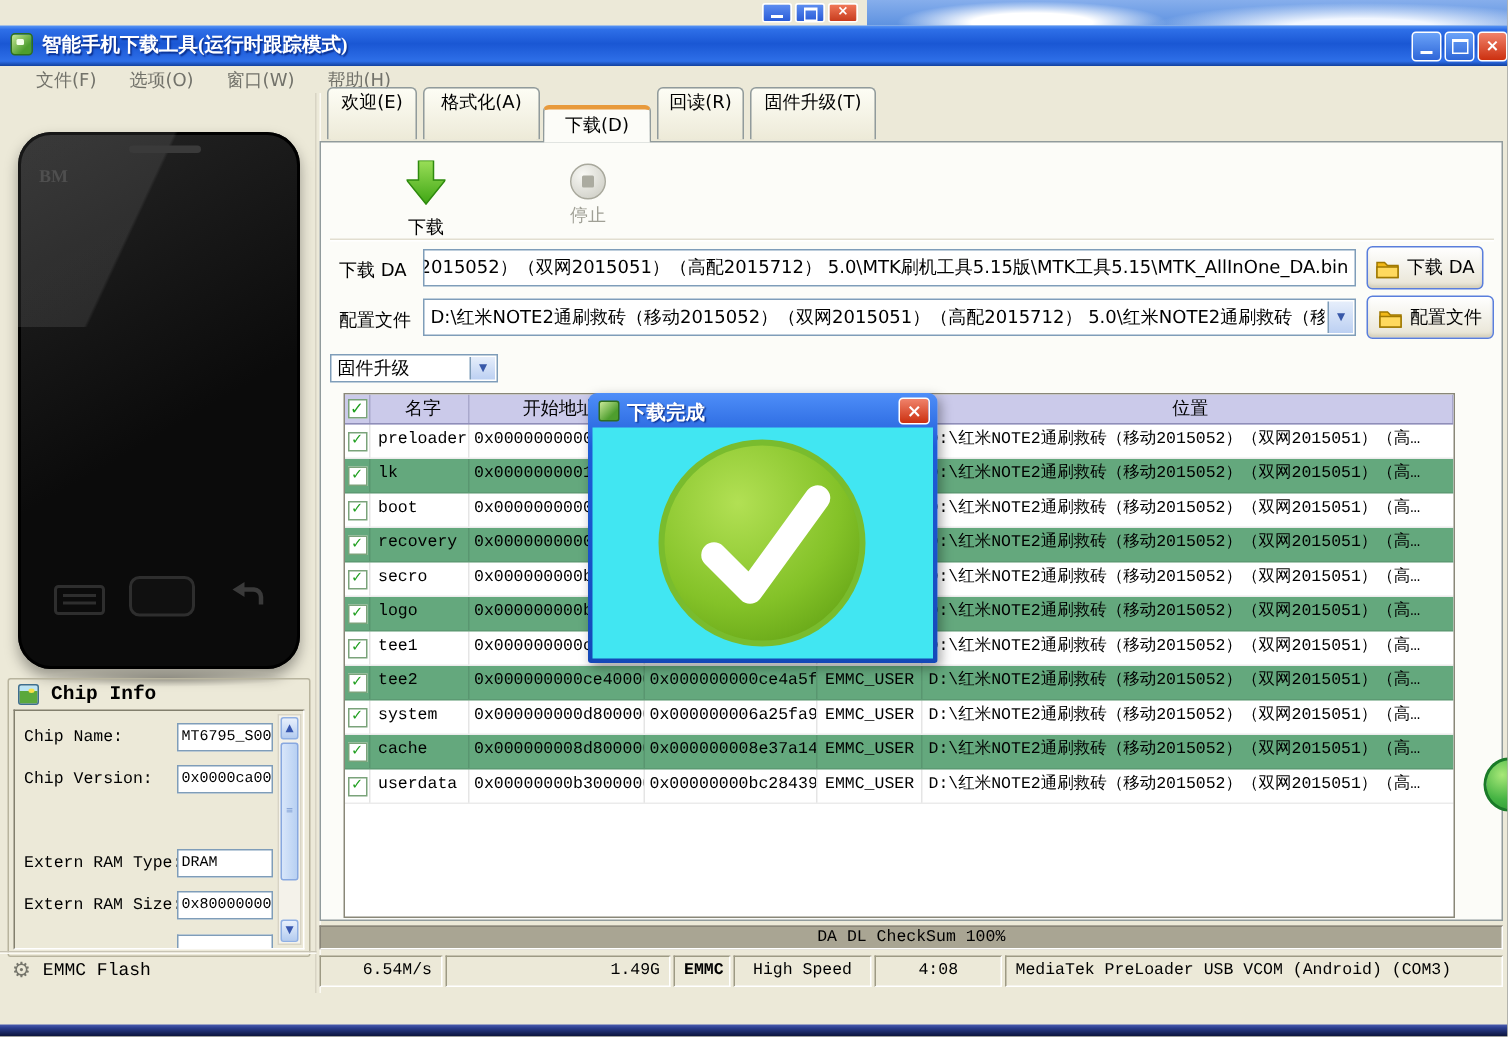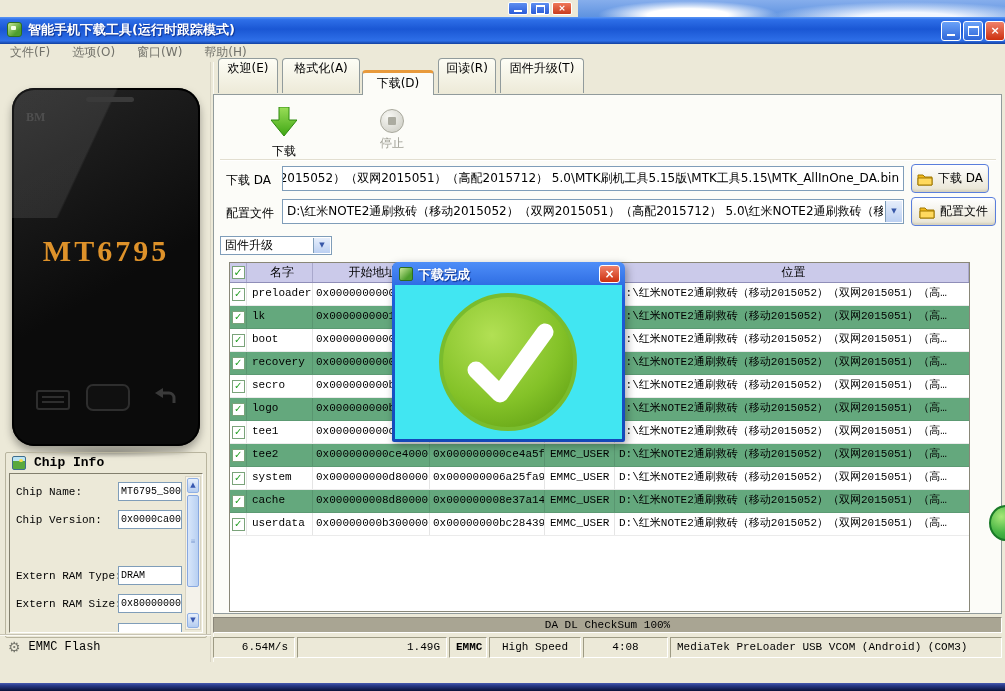--- a/index.html
+++ b/index.html
@@ -23,32 +23,32 @@
   .glyph-min{display:block;margin:7px auto 0;width:8px;border-bottom:2px solid #fff;}
   .glyph-max{display:block;margin:2px auto 0;width:7px;height:6px;border:1px solid #fff;border-top:2px solid #fff;}
   .glyph-x{font-weight:bold;}
 
   
   .main-titlebar{position:absolute;left:0;top:17px;width:1005px;height:27px;
     background:linear-gradient(180deg,#5A96F4 0%,#2E6FE8 10%,#1A57D4 45%,#2E6FE8 88%,#12409E 100%);}
   .app-icon{position:absolute;left:7px;top:22px;width:15px;height:15px;border-radius:3px;
     background:linear-gradient(135deg,#C8E898,#4E9E2E 70%);border:1px solid #2E6E1E;box-sizing:border-box;}
   .app-icon::after{content:"";position:absolute;left:3px;top:3px;width:5px;height:4px;background:#F4FFE8;border-radius:1px;}
-  .main-title-text{position:absolute;left:28px;top:21px;font-size:13px;font-weight:bold;color:#fff;text-shadow:1px 1px 1px #0A2E8C;}
+  .main-title-text{position:absolute;left:28px;top:21px;font-size:13px;font-weight:bold;color:#fff;text-shadow:1px 1px 1px #0A2E8C;font-family:Liberation Serif, serif;}
   .wbtn{position:absolute;top:21px;width:20px;height:20px;border:1px solid #fff;border-radius:3px;box-sizing:border-box;
     color:#fff;text-align:center;font-size:11px;line-height:17px;}
   .wbtn.b-min{left:941px;background:linear-gradient(#6AA2F8,#2E66D8);}
   .wbtn.b-max{left:963px;background:linear-gradient(#6AA2F8,#2E66D8);}
   .wbtn.b-close{left:985px;background:linear-gradient(#F0826A,#CC3010);font-weight:bold;}
   .wbtn .glyph-min{margin-top:12px;}
   .wbtn .glyph-max{margin-top:4px;width:9px;height:7px;}
 
   
   .menubar{position:absolute;left:0;top:44px;width:833px;height:18px;display:flex;gap:22px;
-    padding-left:10px;align-items:flex-start;color:#72726A;font-size:12px;box-sizing:border-box;}
+    padding-left:24px;align-items:center;color:#72726A;font-size:12px;box-sizing:border-box;}
   .menu-item{cursor:default;}
 
   
   .vdiv{position:absolute;left:210px;top:62px;width:2px;height:600px;border-left:1px solid #D8D4C4;border-right:1px solid #FBFAF4;}
   .phone{position:absolute;left:12px;top:88px;width:188px;height:358px;border-radius:22px;
     background:linear-gradient(150deg,#262626,#0B0B0B 55%);box-shadow:0 5px 9px rgba(0,0,0,.35),inset 0 0 0 2px #000;}
   .phone-glare{position:absolute;left:0;top:0;width:100%;height:130px;border-radius:22px 22px 0 0;
     background:linear-gradient(115deg,rgba(255,255,255,.09) 42%,rgba(255,255,255,0) 43%);}
   .speaker{position:absolute;left:74px;top:9px;width:48px;height:5px;background:#3A3A3A;border-radius:3px;}
   .phone-brand{position:absolute;left:14px;top:22px;color:#4F4F4F;font:bold 12px "Liberation Serif",serif;}
@@ -209,21 +209,20 @@
       <span class="menu-item">选项(O)</span>
       <span class="menu-item">窗口(W)</span>
       <span class="menu-item">帮助(H)</span>
     </div>
 
   <div class="vdiv"></div>
   <div class="phone">
     <div class="phone-glare"></div>
     <div class="speaker"></div>
     <span class="phone-brand">BM</span>
-    <div class="phone-chip">MT6795</div>
     <div class="pbtn-menu"></div>
     <div class="pbtn-home"></div>
     <div class="pbtn-back">
       <svg width="26" height="18" viewBox="0 0 26 18">
         <path d="M22 15 v-5 a5 5 0 0 0 -5 -5 h-8" stroke="#3A3A3A" stroke-width="3" fill="none"></path>
         <path d="M11 0 L3 5 L11 10 Z" fill="#3A3A3A"></path>
       </svg>
     </div>
   </div>
   <div class="phone-shadow"></div>

